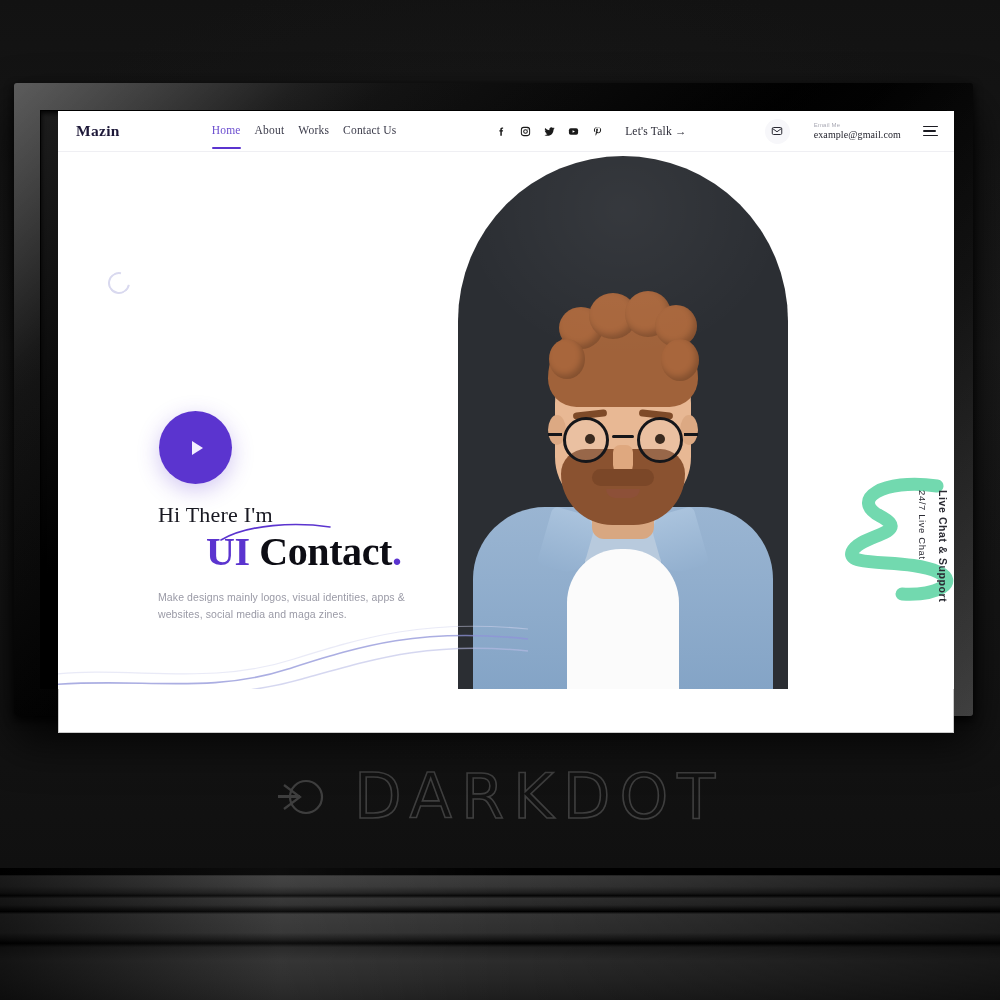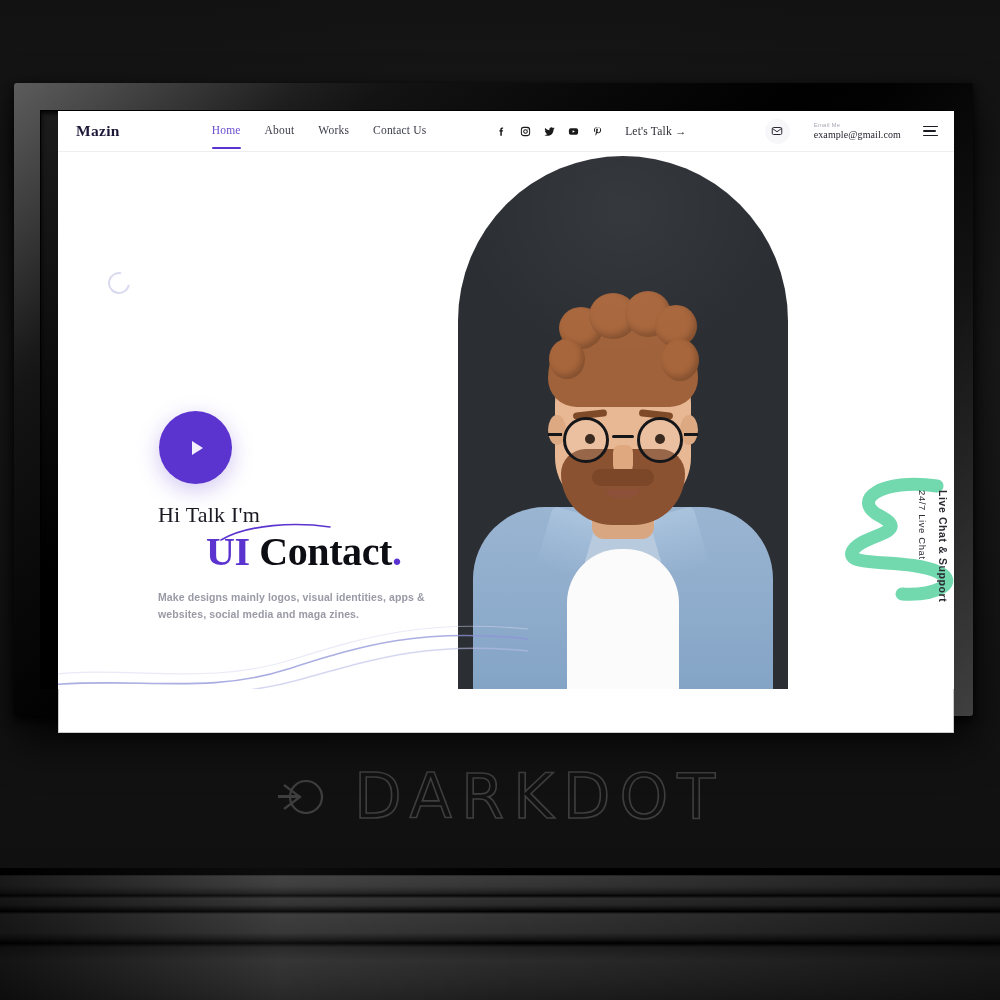--- a/index.html
+++ b/index.html
@@ -146,21 +146,21 @@
     z-index: 9;
   }
   .brand {
     font-family: "Liberation Serif", serif;
     font-size: 15.5px;
     font-weight: 700;
     color: #1d1838;
     letter-spacing: .3px;
     margin-right: 92px;
   }
-  .nav { display: flex; align-items: center; gap: 24px; }
+  .nav { display: flex; align-items: center; gap: 14px; }
   .nav-link {
     position: relative;
     font-family: "Liberation Serif", serif;
     font-size: 11.5px;
     color: #3b3b4a;
     letter-spacing: .2px;
     padding-bottom: 2px;
     cursor: pointer;
   }
   .nav-link.active { color: #6a4ccf; }
@@ -327,21 +327,20 @@
   .hl-big .accent { color: #5b34cf; margin-left: 48px; }
   .hl-big .dot { color: #5b34cf; }
 
   .hero-sub {
     margin-top: 14px;
     font-size: 10.5px;
     line-height: 1.62;
     color: #9a9aa6;
     max-width: 272px;
     letter-spacing: .1px;
-    font-weight: bold;
   }
 
   .cta {
     margin-top: 22px;
     width: 122px;
     height: 37px;
     border: 1px solid #ececed;
     background: #fff;
     display: flex;
     align-items: center;
@@ -720,21 +719,21 @@
               </div>
             </div>
           </div>
         </div>
 
         <div class="play-btn">
           <span class="tri"></span>
         </div>
 
         <div class="hero-copy">
-          <div class="hl-small">Hi Talk I'm</div>
+          <div class="hl-small">Hi There I'm</div>
           <svg class="hl-swoosh" viewBox="0 0 112 20">
             <path d="M1 18 C28 2, 76 0, 110 5" fill="none" stroke="#5b34cf" stroke-width="1.6" stroke-linecap="round"></path>
           </svg>
 
           <div class="hl-big">
             <span class="accent">UI</span>
             <span>Contact</span><span class="dot">.</span>
           </div>
 
           <p class="hero-sub">Make designs mainly logos, visual identities, apps &amp; websites, social media and maga zines.</p>

